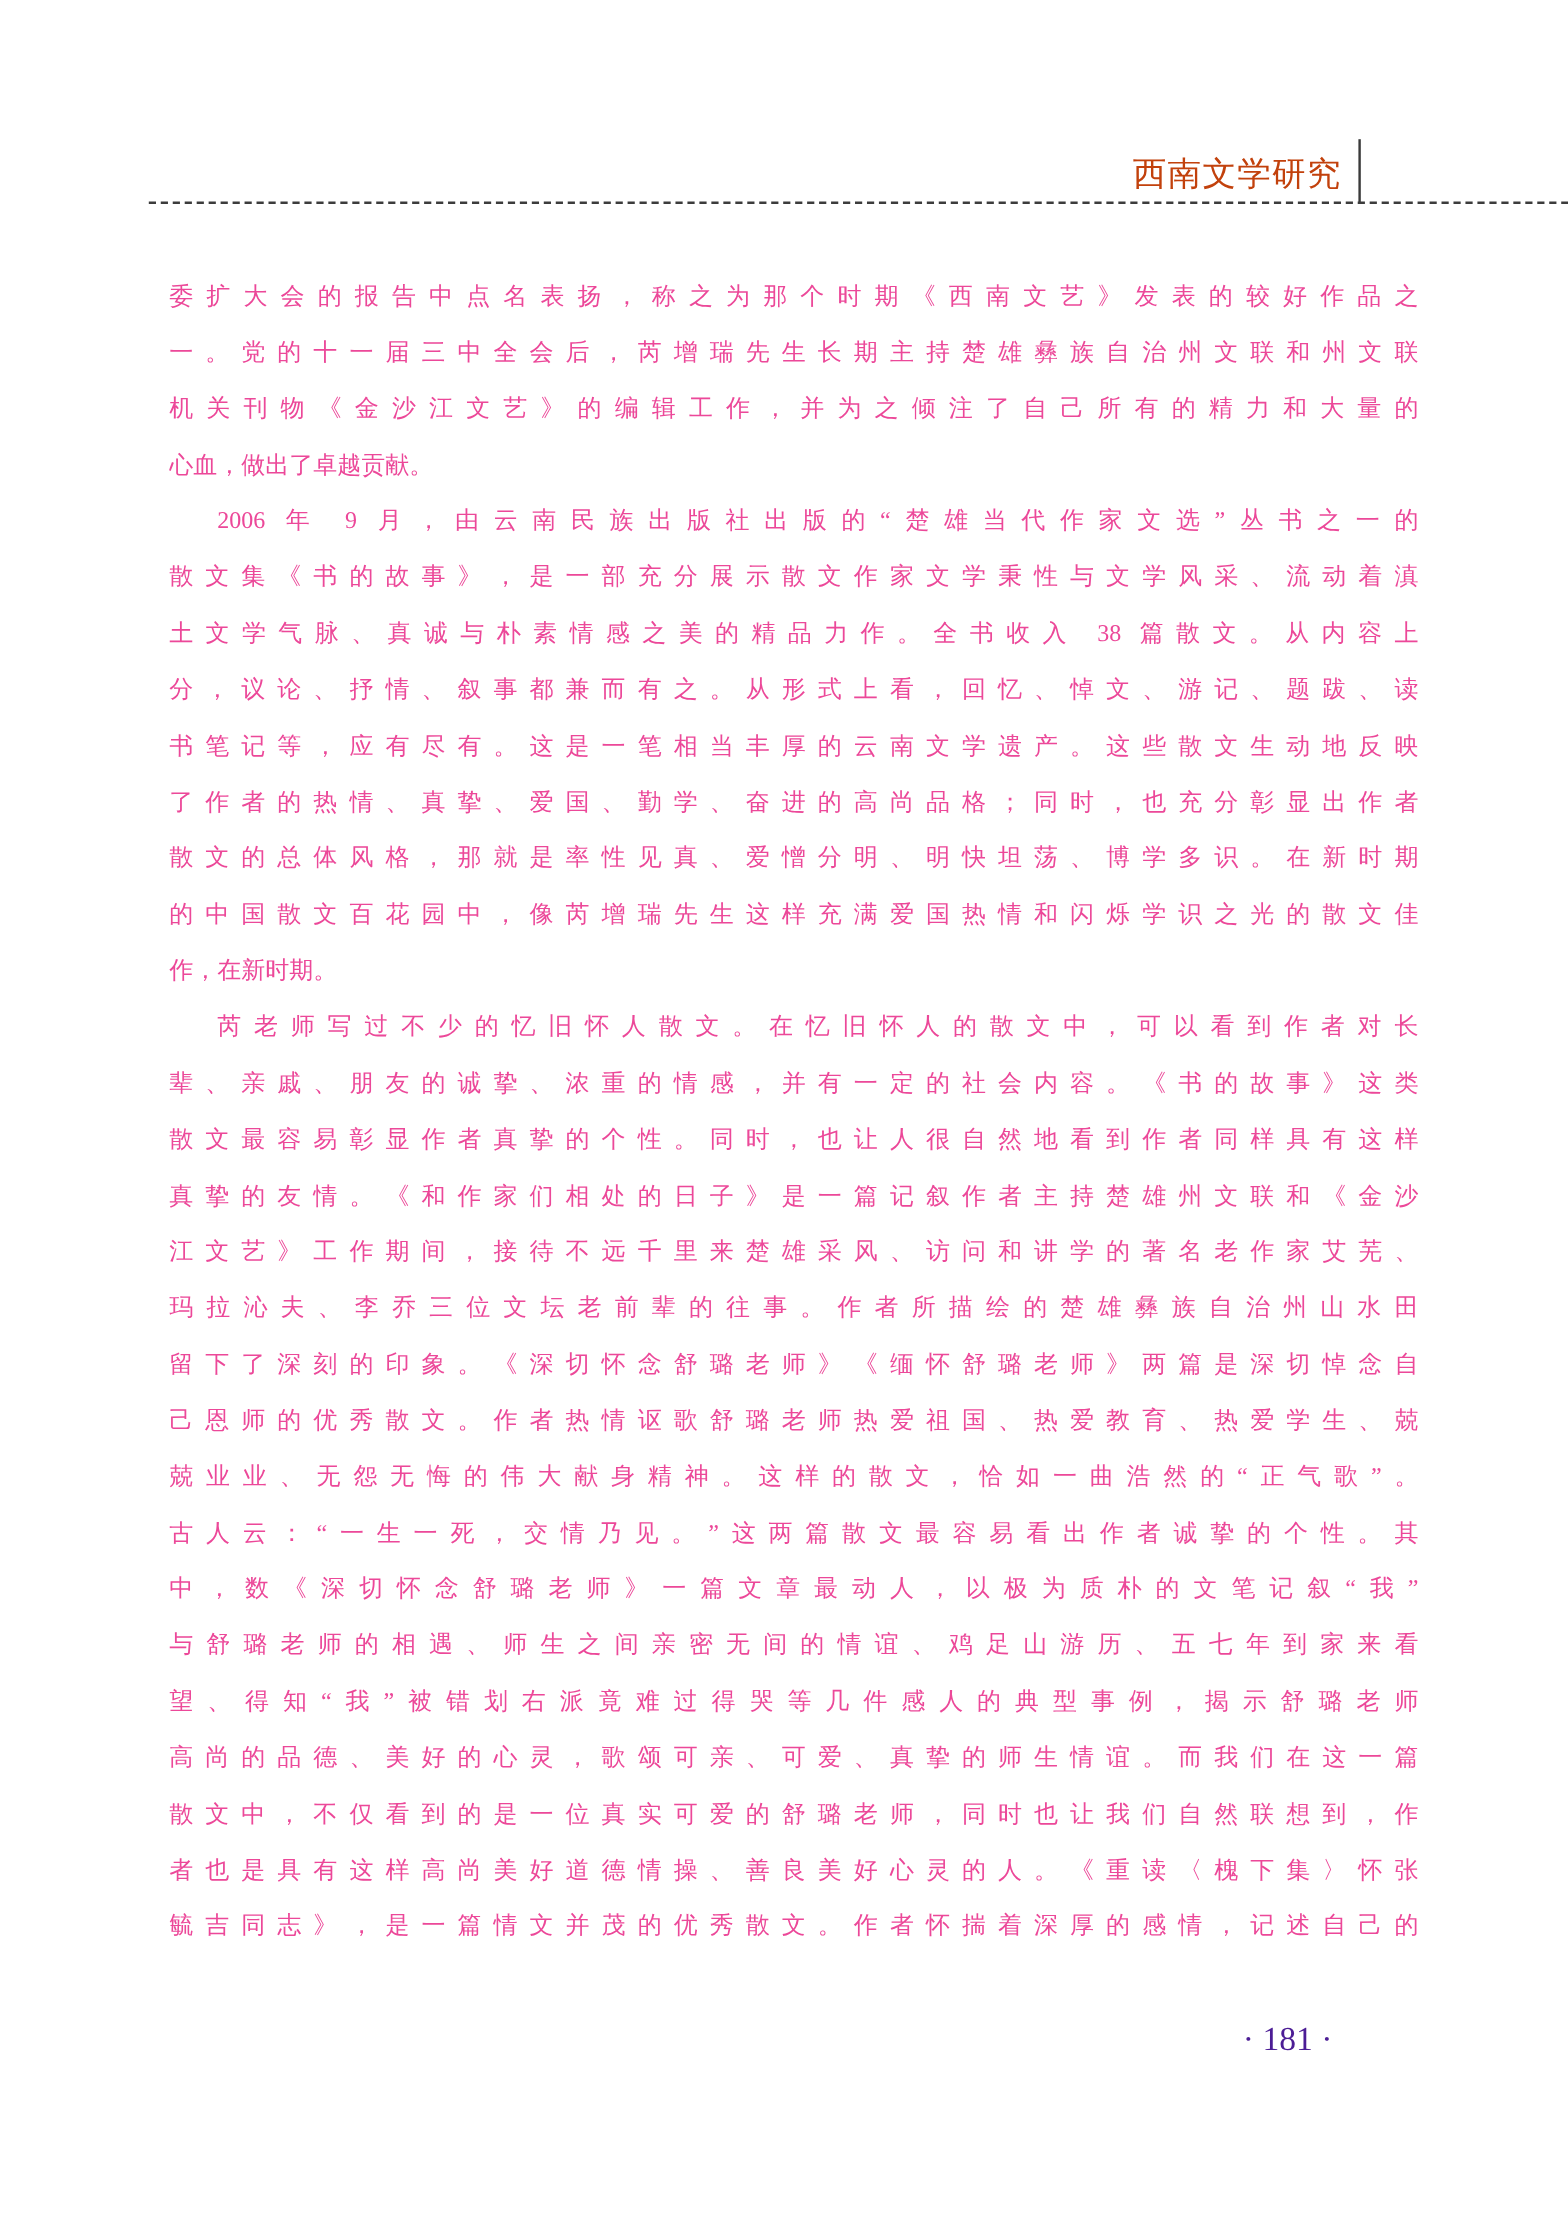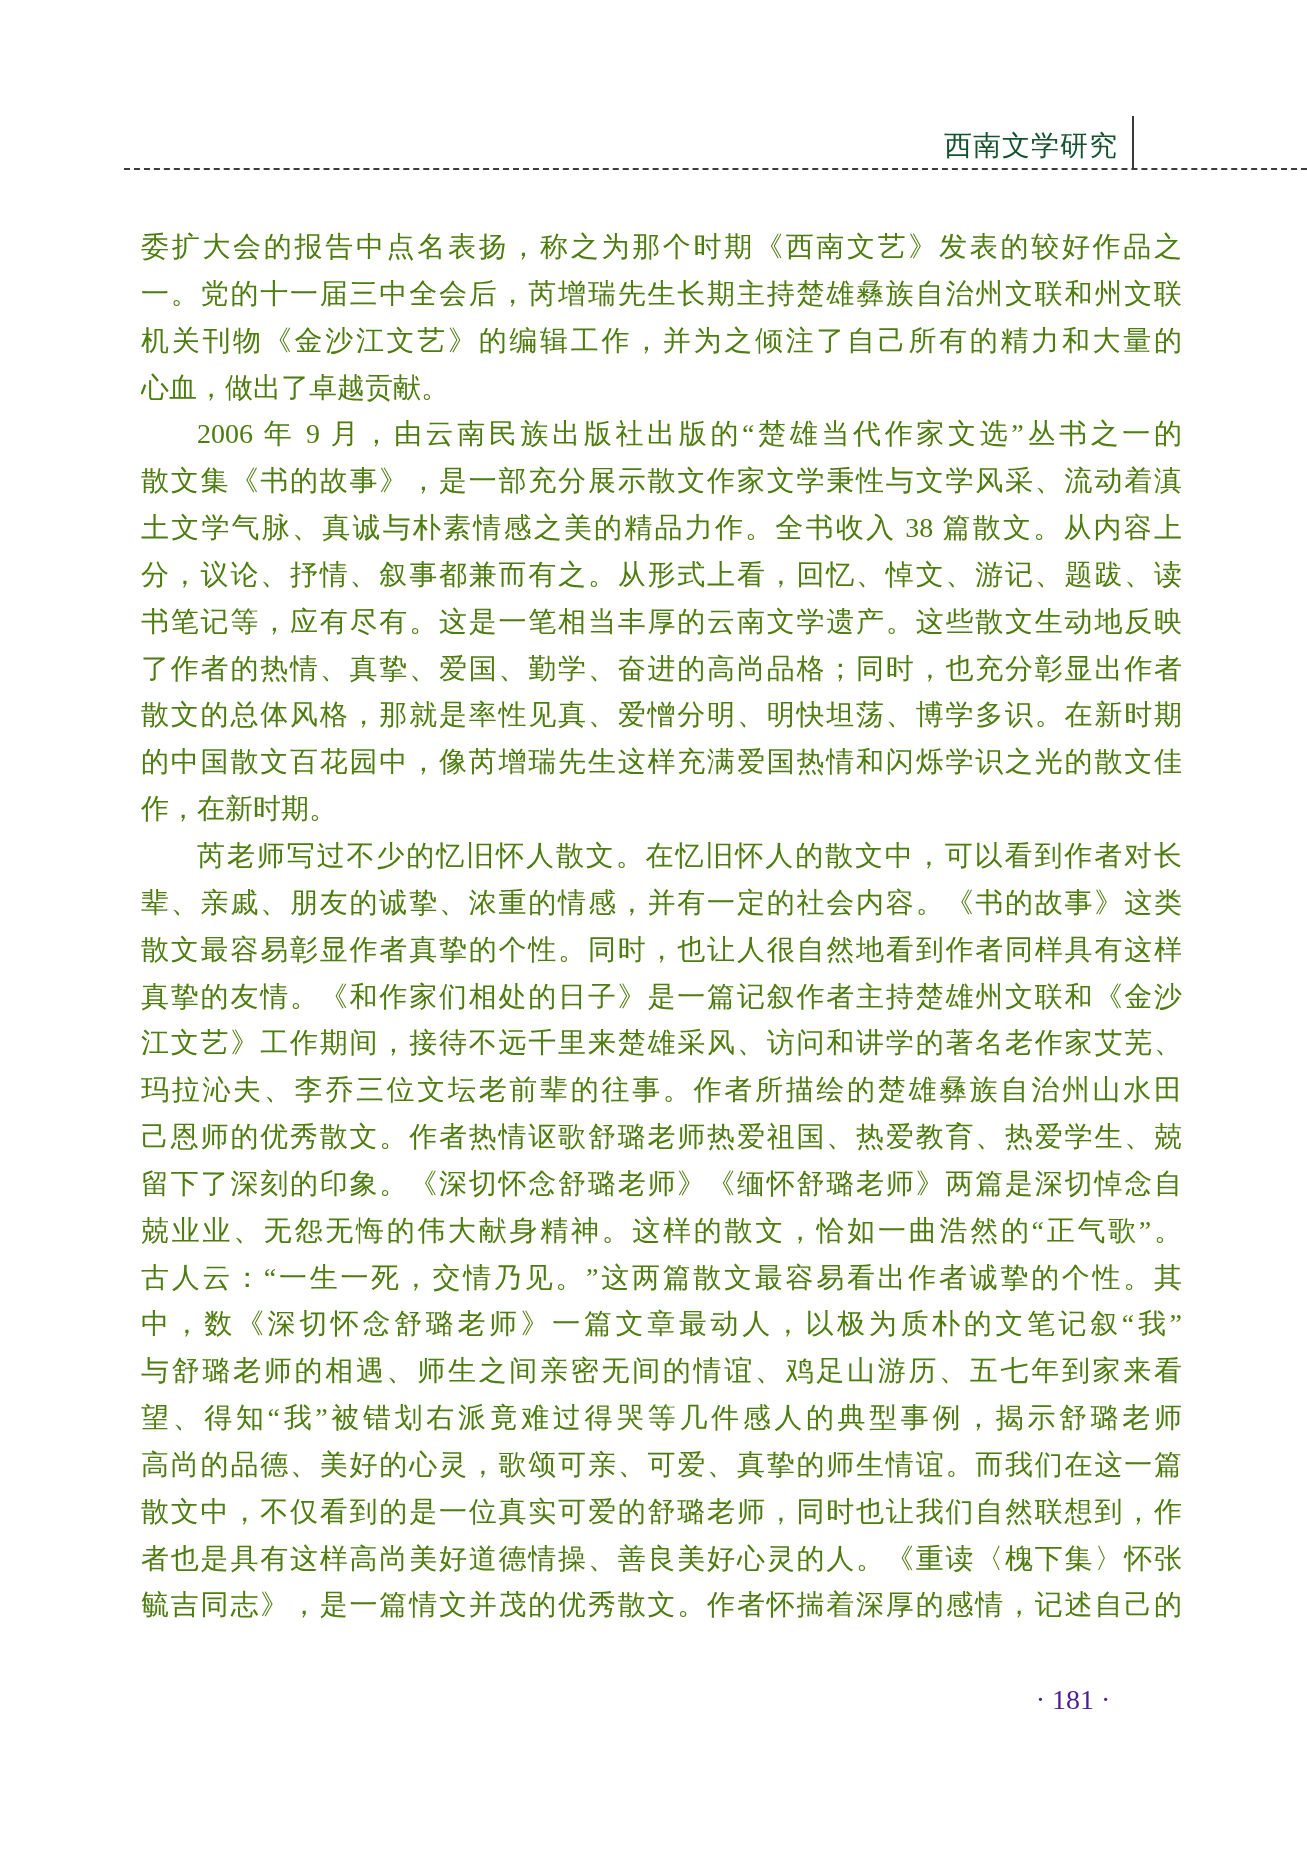--- a/index.html
+++ b/index.html
@@ -17,21 +17,21 @@
     color: #1b1b1b;
   }
   
   .running-head {
     position: absolute;
     top: 129px;
     right: 189px;
     font-size: 28px;
     line-height: 34px;
     letter-spacing: 1px;
-    color: #14532d;
+    color: #c2410c;
     white-space: nowrap;
   }
   .head-bar {
     position: absolute;
     top: 116px;
     left: 1132px;
     width: 2px;
     height: 53px;
     background: #3a3a3a;
   }
@@ -42,22 +42,22 @@
     right: 0;
     height: 0;
     border-top: 2px dashed #3c3c3c;
   }
   
   .body-text {
     position: absolute;
     top: 224px;
     left: 141px;
     width: 1041px;
-    font-size: 28px;
-    color: #4d7c0f;
+    font-size: 20px;
+    color: #ec4899;
   }
   .line {
     display: block;
     height: 46.85px;
     line-height: 46.85px;
     text-align: justify;
     text-align-last: justify;
     text-justify: inter-ideograph;
     white-space: normal;
     overflow: hidden;
@@ -105,22 +105,22 @@
       <div class="line">了作者的热情、真挚、爱国、勤学、奋进的高尚品格；同时，也充分彰显出作者</div>
       <div class="line">散文的总体风格，那就是率性见真、爱憎分明、明快坦荡、博学多识。在新时期</div>
       <div class="line">的中国散文百花园中，像芮增瑞先生这样充满爱国热情和闪烁学识之光的散文佳</div>
       <div class="line no-justify">作，在新时期。</div>
       <div class="line indent">芮老师写过不少的忆旧怀人散文。在忆旧怀人的散文中，可以看到作者对长</div>
       <div class="line">辈、亲戚、朋友的诚挚、浓重的情感，并有一定的社会内容。《书的故事》这类</div>
       <div class="line">散文最容易彰显作者真挚的个性。同时，也让人很自然地看到作者同样具有这样</div>
       <div class="line">真挚的友情。《和作家们相处的日子》是一篇记叙作者主持楚雄州文联和《金沙</div>
       <div class="line">江文艺》工作期间，接待不远千里来楚雄采风、访问和讲学的著名老作家艾芜、</div>
       <div class="line">玛拉沁夫、李乔三位文坛老前辈的往事。作者所描绘的楚雄彝族自治州山水田</div>
+      <div class="line">留下了深刻的印象。《深切怀念舒璐老师》《缅怀舒璐老师》两篇是深切悼念自</div>
       <div class="line">己恩师的优秀散文。作者热情讴歌舒璐老师热爱祖国、热爱教育、热爱学生、兢</div>
-      <div class="line">留下了深刻的印象。《深切怀念舒璐老师》《缅怀舒璐老师》两篇是深切悼念自</div>
       <div class="line">兢业业、无怨无悔的伟大献身精神。这样的散文，恰如一曲浩然的“正气歌”。</div>
       <div class="line">古人云：“一生一死，交情乃见。”这两篇散文最容易看出作者诚挚的个性。其</div>
       <div class="line">中，数《深切怀念舒璐老师》一篇文章最动人，以极为质朴的文笔记叙“我”</div>
       <div class="line">与舒璐老师的相遇、师生之间亲密无间的情谊、鸡足山游历、五七年到家来看</div>
       <div class="line">望、得知“我”被错划右派竟难过得哭等几件感人的典型事例，揭示舒璐老师</div>
       <div class="line">高尚的品德、美好的心灵，歌颂可亲、可爱、真挚的师生情谊。而我们在这一篇</div>
       <div class="line">散文中，不仅看到的是一位真实可爱的舒璐老师，同时也让我们自然联想到，作</div>
       <div class="line">者也是具有这样高尚美好道德情操、善良美好心灵的人。《重读〈槐下集〉怀张</div>
       <div class="line">毓吉同志》，是一篇情文并茂的优秀散文。作者怀揣着深厚的感情，记述自己的</div>
     </div>

